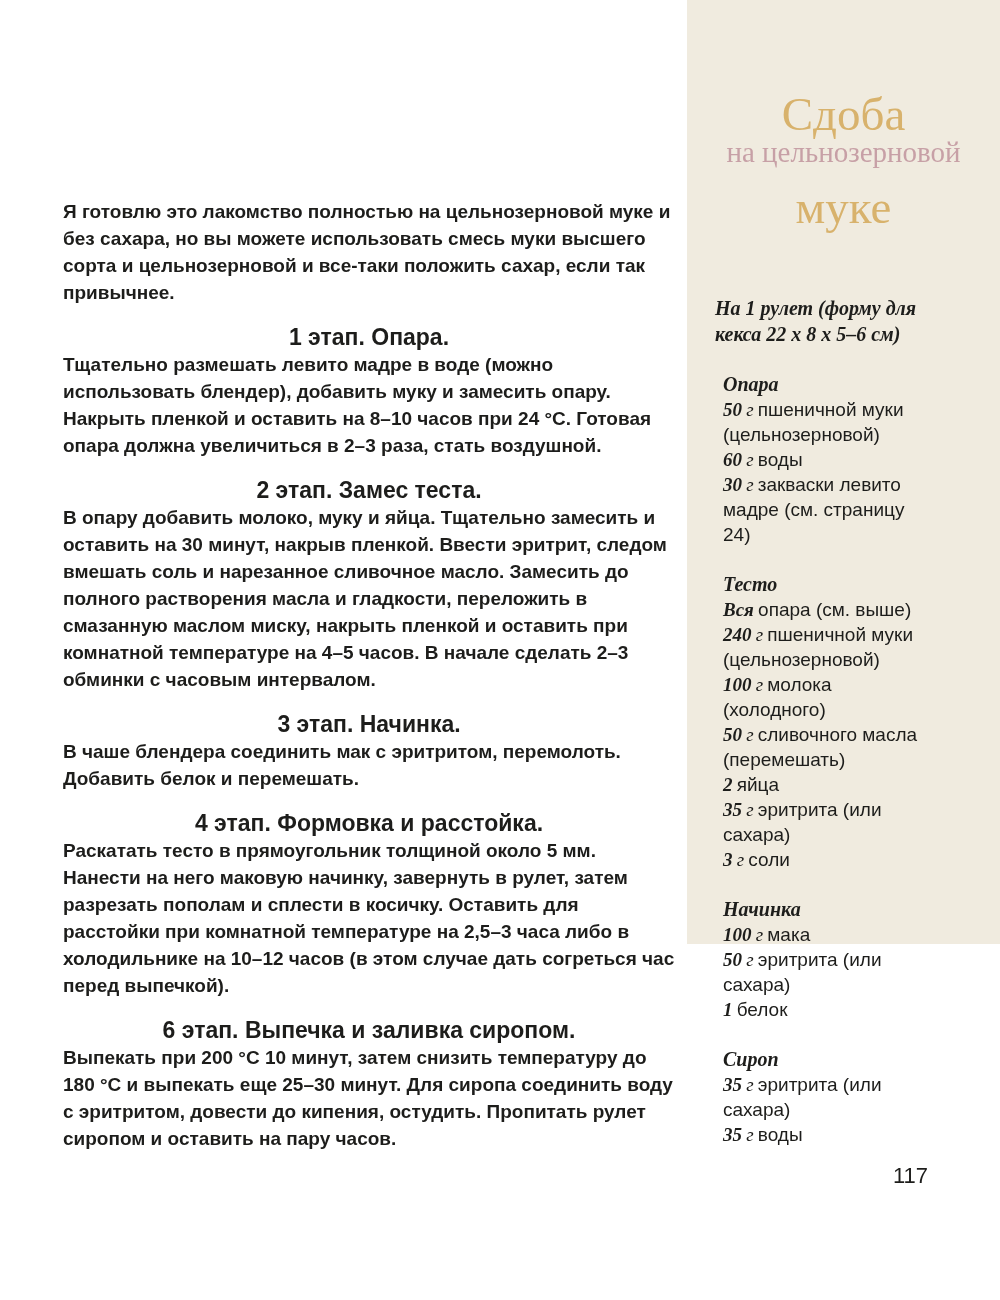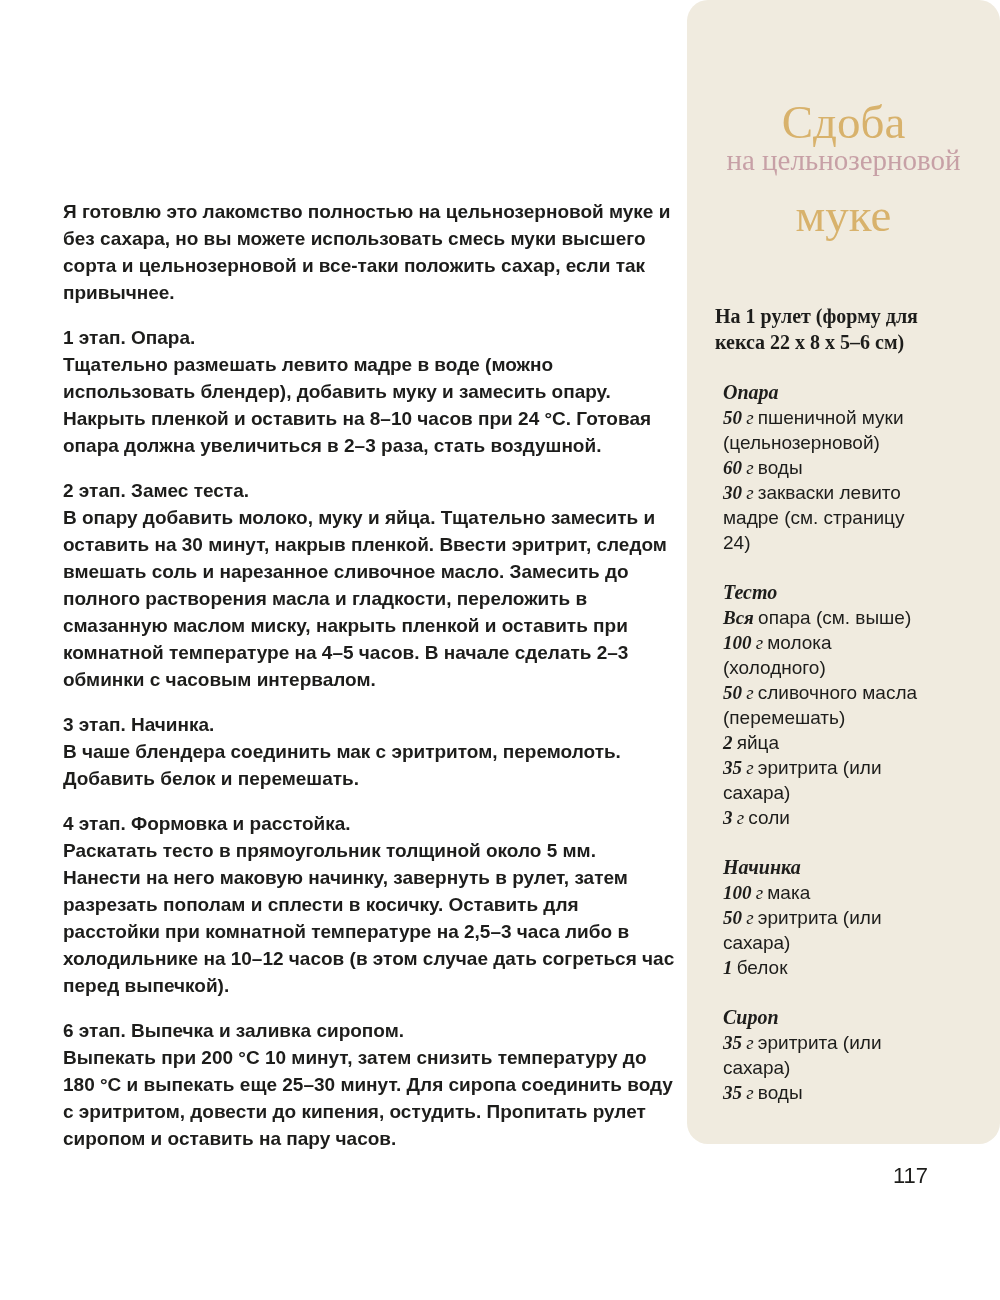--- a/index.html
+++ b/index.html
@@ -29,38 +29,38 @@
     letter-spacing: 0.2px;
   }
   .intro {
     margin-top: 8px;
     font-weight: bold;
     font-size: 19px;
     line-height: 27px;
   }
   .step { margin-top: 18px; }
   .step-heading {
-    font-size: 19px;
+    font-size: 23px;
     font-weight: bold;
     line-height: 27px;
+    text-align: center;
   }
   .step-body {
     font-size: 19px;
     font-weight: 700;
     line-height: 27px;
   }
 
   
   .sidebar {
     position: absolute;
     top: 0; right: 0;
-    width: 313px; height: 1144px;
+    width: 313px; height: 944px;
     background: #f0ebdf;
-    padding: 8px 0 0 28px;
-    border-radius: 21px;
+    padding: 0 0 0 28px;
   }
   .sb-header {
     width: 313px;
     margin-left: -28px;
     margin-top: 94px;
     text-align: center;
     font-family: "Liberation Serif", "DejaVu Serif", serif;
   }
   .sb-header-line1, .sb-header-line3 {
     font-size: 47px;
@@ -73,20 +73,21 @@
     color: #c7a0a6;
     margin-top: 3px;
   }
   .sb-header-line3 { line-height: 44px; margin-top: 18px; }
 
   .sb-yield {
     margin-top: 66px;
     width: 218px;
     font-family: "Liberation Serif", "DejaVu Serif", serif;
     font-weight: bold;
+    font-style: italic;
     font-size: 20px;
     line-height: 26px;
     color: #1d1d1b;
   }
   .sb-section { margin-top: 25px; width: 214px; margin-left: 8px; }
   .sb-section-title {
     font-family: "Liberation Serif", "DejaVu Serif", serif;
     font-weight: bold;
     font-style: italic;
     font-size: 20px;
@@ -164,20 +165,21 @@
     <div class="sb-section">
       <div class="sb-section-title">Опара</div>
       <div class="ing"><span class="ing-qty">50</span><span class="ing-unit">г</span><span class="ing-name">пшеничной муки (цельнозерновой)</span></div>
       <div class="ing"><span class="ing-qty">60</span><span class="ing-unit">г</span><span class="ing-name">воды</span></div>
       <div class="ing"><span class="ing-qty">30</span><span class="ing-unit">г</span><span class="ing-name">закваски левито мадре (см. страницу 24)</span></div>
     </div>
 
     <div class="sb-section">
       <div class="sb-section-title">Тесто</div>
       <div class="ing"><span class="ing-qty">Вся</span><span class="ing-unit"></span><span class="ing-name">опара (см. выше)</span></div>
+      <div class="ing"><span class="ing-qty">240</span><span class="ing-unit">г</span><span class="ing-name">пшеничной муки (цельнозерновой)</span></div>
       <div class="ing"><span class="ing-qty">100</span><span class="ing-unit">г</span><span class="ing-name">молока (холодного)</span></div>
       <div class="ing"><span class="ing-qty">50</span><span class="ing-unit">г</span><span class="ing-name">сливочного масла (перемешать)</span></div>
       <div class="ing"><span class="ing-qty">2</span><span class="ing-unit"></span><span class="ing-name">яйца</span></div>
       <div class="ing"><span class="ing-qty">35</span><span class="ing-unit">г</span><span class="ing-name">эритрита (или сахара)</span></div>
       <div class="ing"><span class="ing-qty">3</span><span class="ing-unit">г</span><span class="ing-name">соли</span></div>
     </div>
 
     <div class="sb-section">
       <div class="sb-section-title">Начинка</div>
       <div class="ing"><span class="ing-qty">100</span><span class="ing-unit">г</span><span class="ing-name">мака</span></div>

